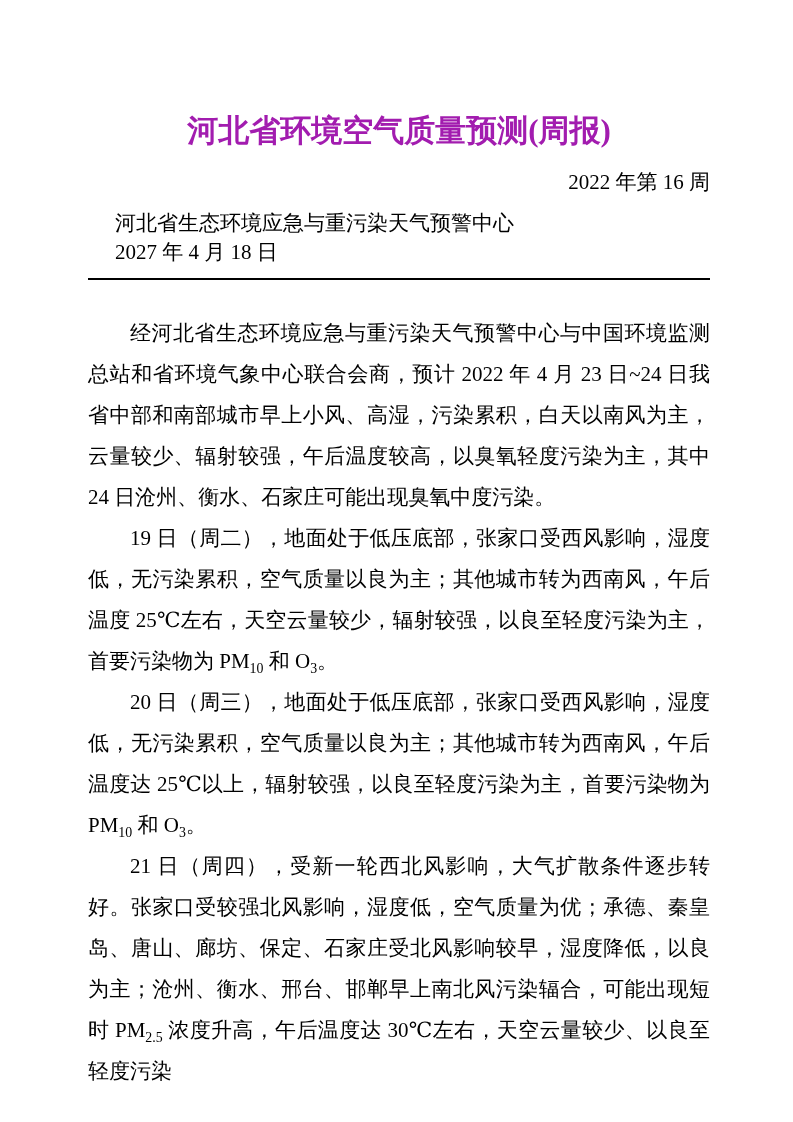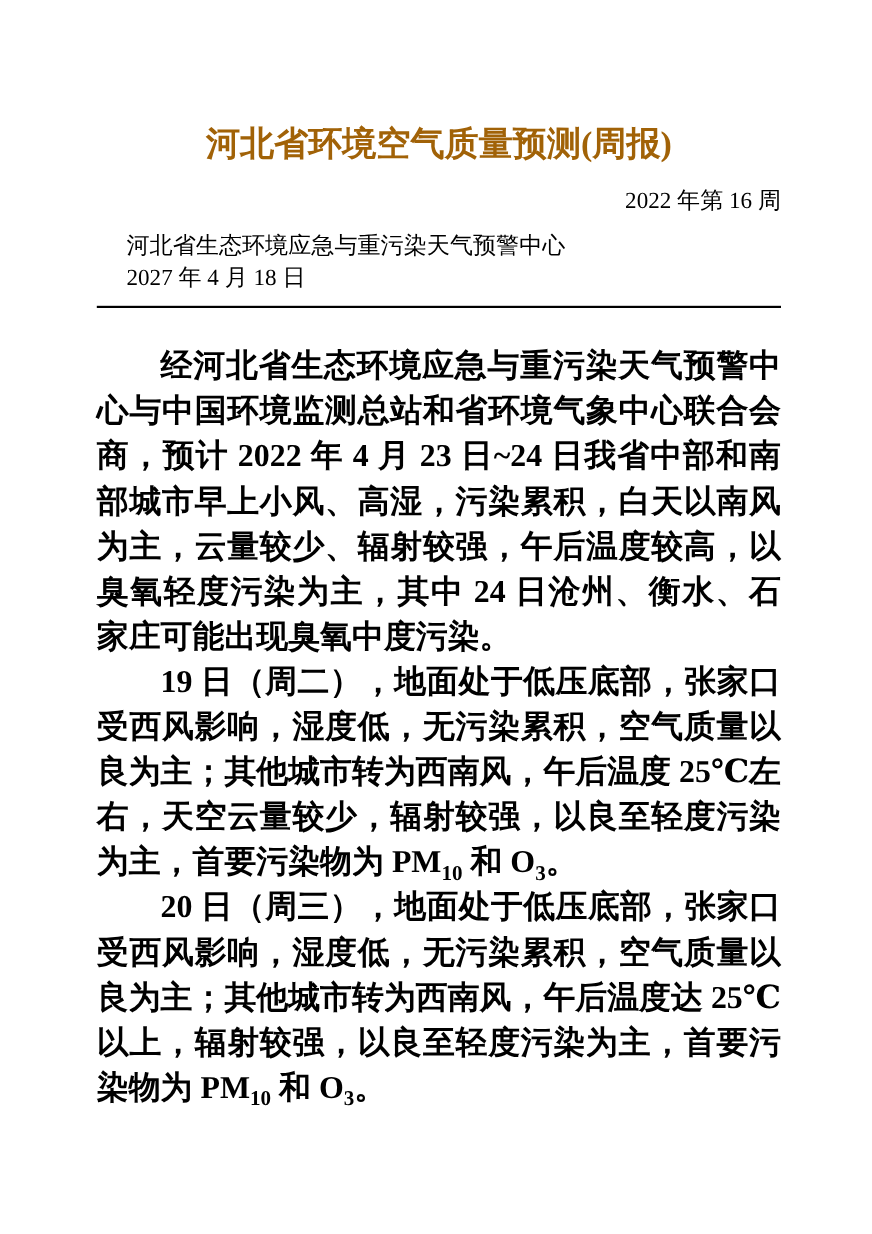--- a/index.html
+++ b/index.html
@@ -58,52 +58,52 @@
   }
   .divider {
     margin-top: 11px;
     height: 0;
     border: none;
     border-top: 2px solid #000000;
     width: 622px;
   }
   .body-text {
     margin-top: 33px;
-    font-size: 29px;
+    font-size: 21px;
     line-height: 41px;
     text-align: justify;
     text-justify: inter-character;
-    font-weight: bold;
   }
   .body-text p {
     margin: 0;
     text-indent: 2em;
   }
   .body-text sub {
     font-size: 0.66em;
     line-height: 0;
   }
 </style>
 </head>
 <body>
 
 <div class="page">
   <div class="content">
 
-    <h1 class="doc-title" style="color: #a16207;">河北省环境空气质量预测(周报)</h1>
+    <h1 class="doc-title" style="color: #a21caf;">河北省环境空气质量预测(周报)</h1>
 
     <div class="week-label">2022 年第 16 周</div>
 
     <div class="issuer-row">
       <span class="issuer-name">河北省生态环境应急与重污染天气预警中心</span>
       <span class="issue-date">2027 年 4 月 18 日</span>
     </div>
 
     <div class="divider"></div>
 
     <div class="body-text">
       <p>经河北省生态环境应急与重污染天气预警中心与中国环境监测总站和省环境气象中心联合会商，预计 2022 年 4 月 23 日~24 日我省中部和南部城市早上小风、高湿，污染累积，白天以南风为主，云量较少、辐射较强，午后温度较高，以臭氧轻度污染为主，其中 24 日沧州、衡水、石家庄可能出现臭氧中度污染。</p>
       <p>19 日（周二），地面处于低压底部，张家口受西风影响，湿度低，无污染累积，空气质量以良为主；其他城市转为西南风，午后温度 25℃左右，天空云量较少，辐射较强，以良至轻度污染为主，首要污染物为 PM<sub>10</sub> 和 O<sub>3</sub>。</p>
       <p>20 日（周三），地面处于低压底部，张家口受西风影响，湿度低，无污染累积，空气质量以良为主；其他城市转为西南风，午后温度达 25℃以上，辐射较强，以良至轻度污染为主，首要污染物为 PM<sub>10</sub> 和 O<sub>3</sub>。</p>
+      <p>21 日（周四），受新一轮西北风影响，大气扩散条件逐步转好。张家口受较强北风影响，湿度低，空气质量为优；承德、秦皇岛、唐山、廊坊、保定、石家庄受北风影响较早，湿度降低，以良为主；沧州、衡水、邢台、邯郸早上南北风污染辐合，可能出现短时 PM<sub>2.5</sub> 浓度升高，午后温度达 30℃左右，天空云量较少、以良至轻度污染</p>
     </div>
 
   </div>
 </div>
 
 </body></html>

